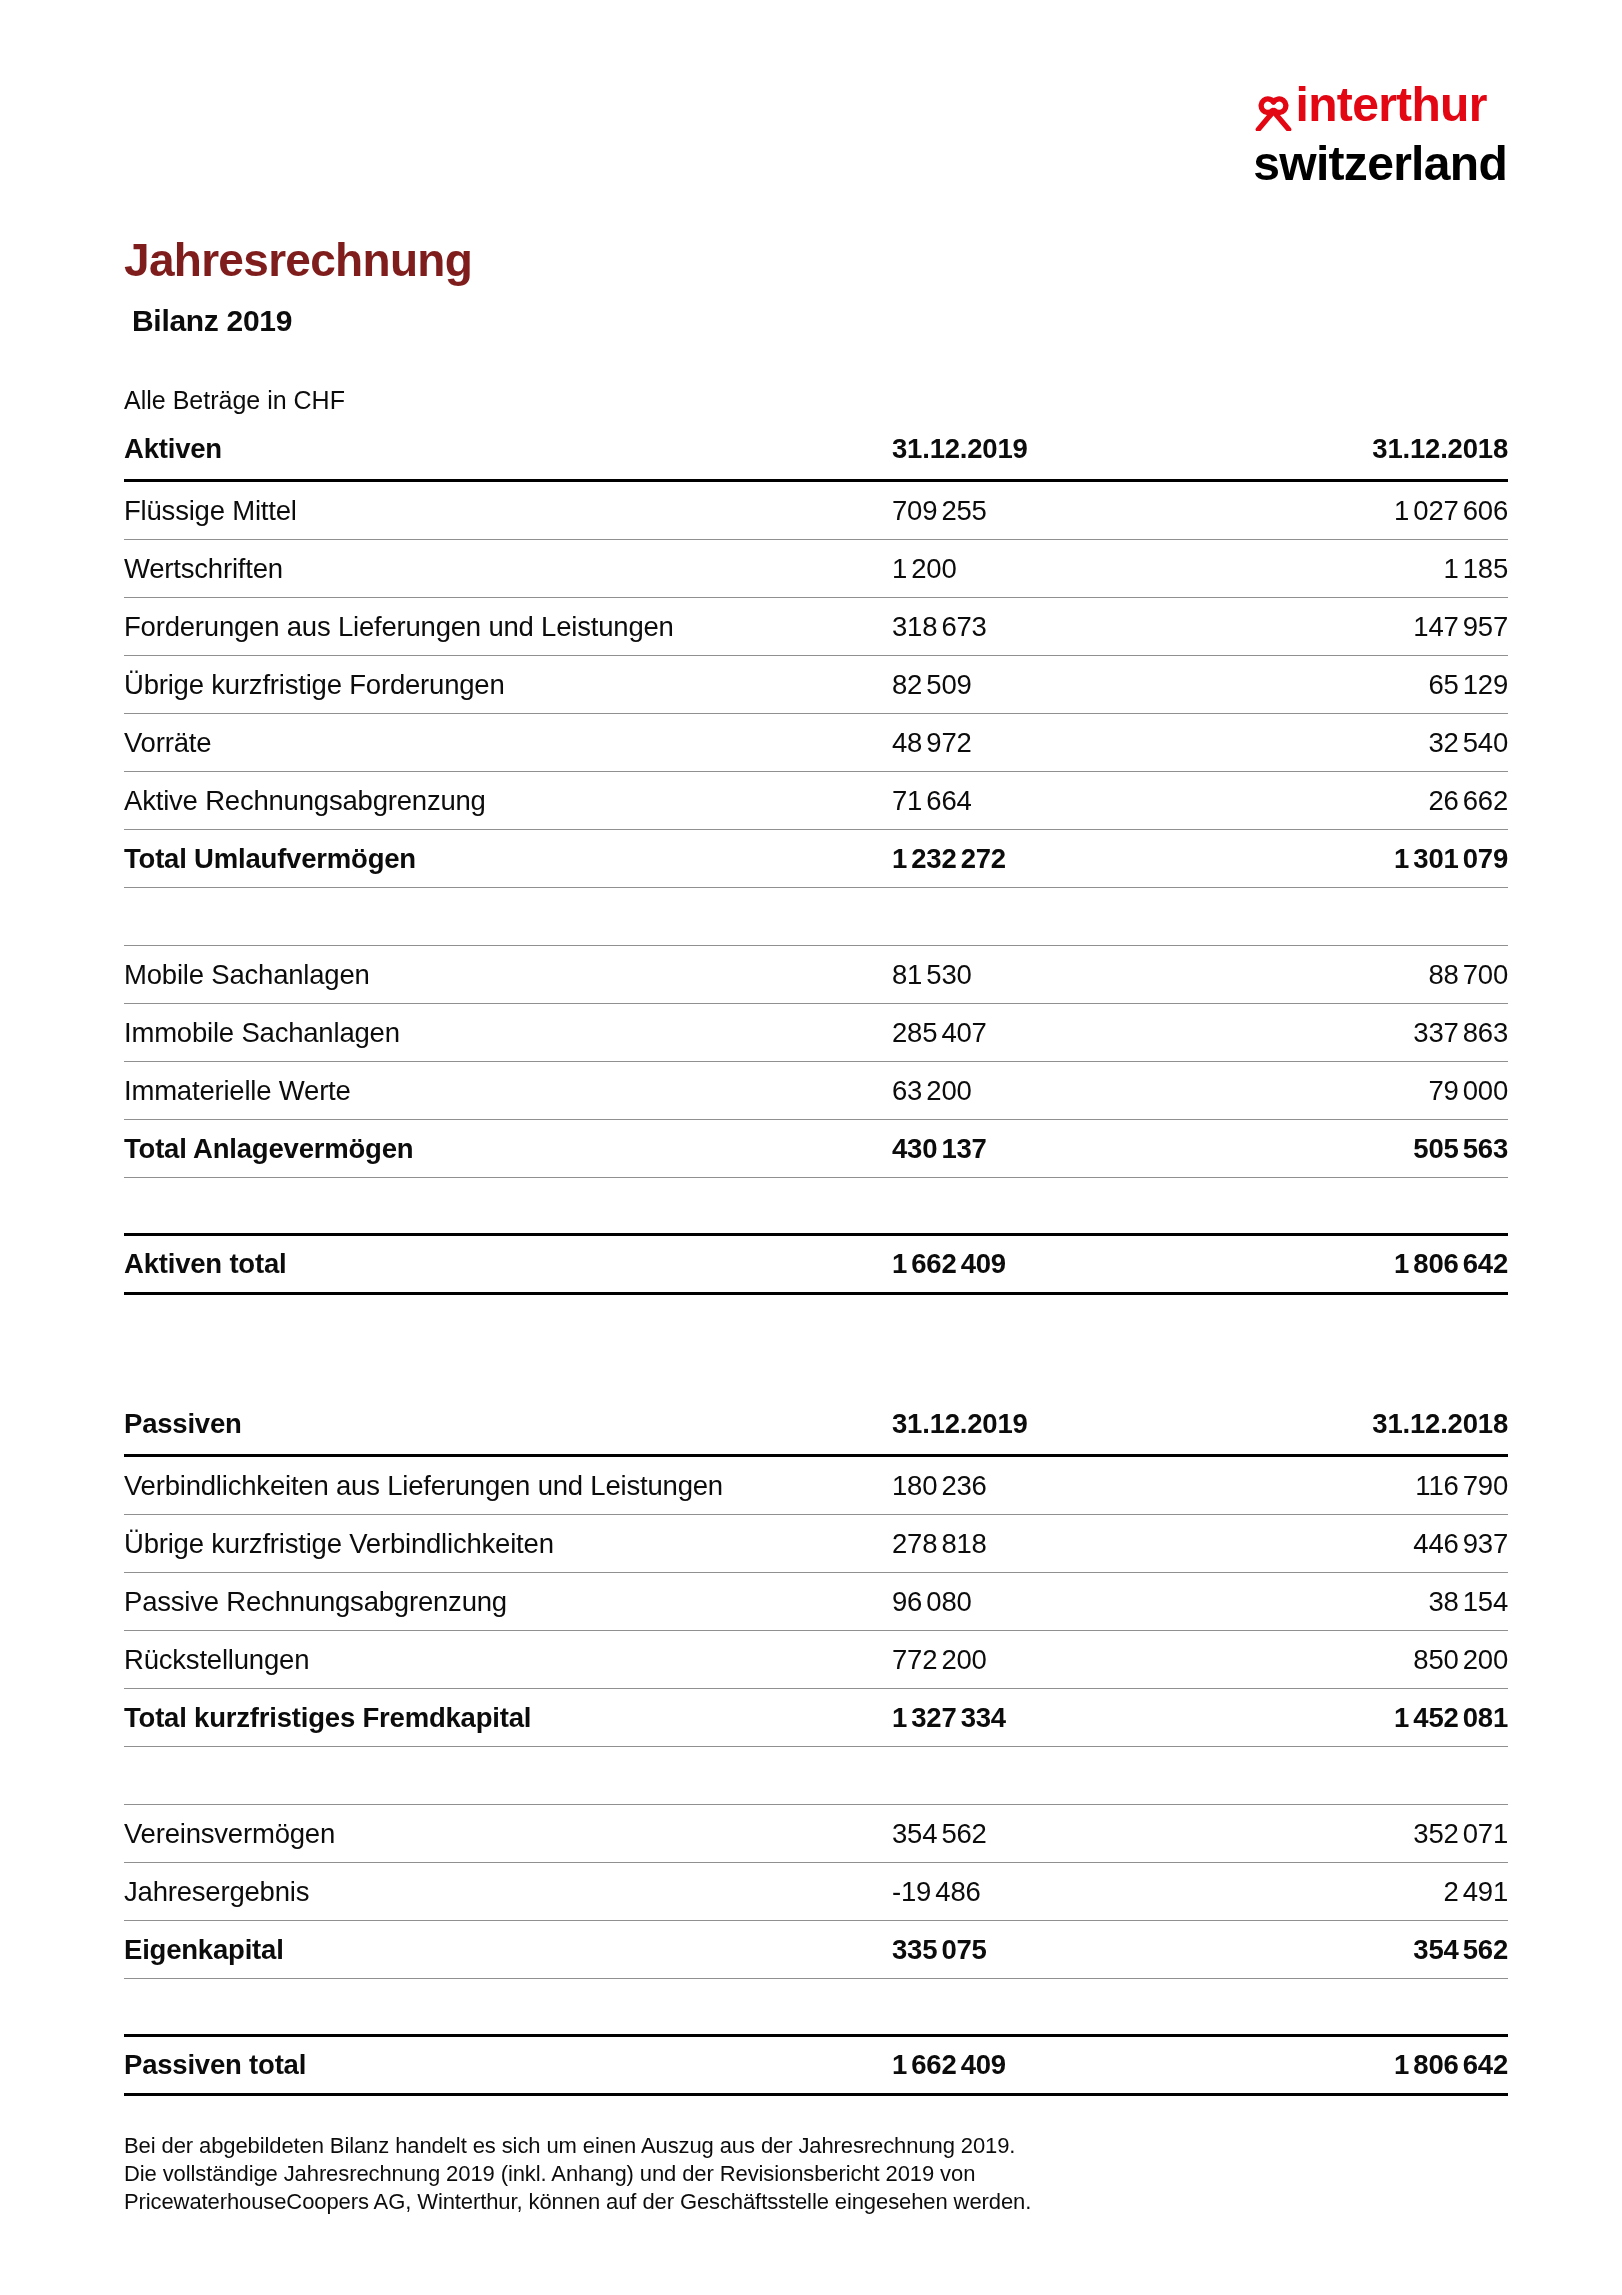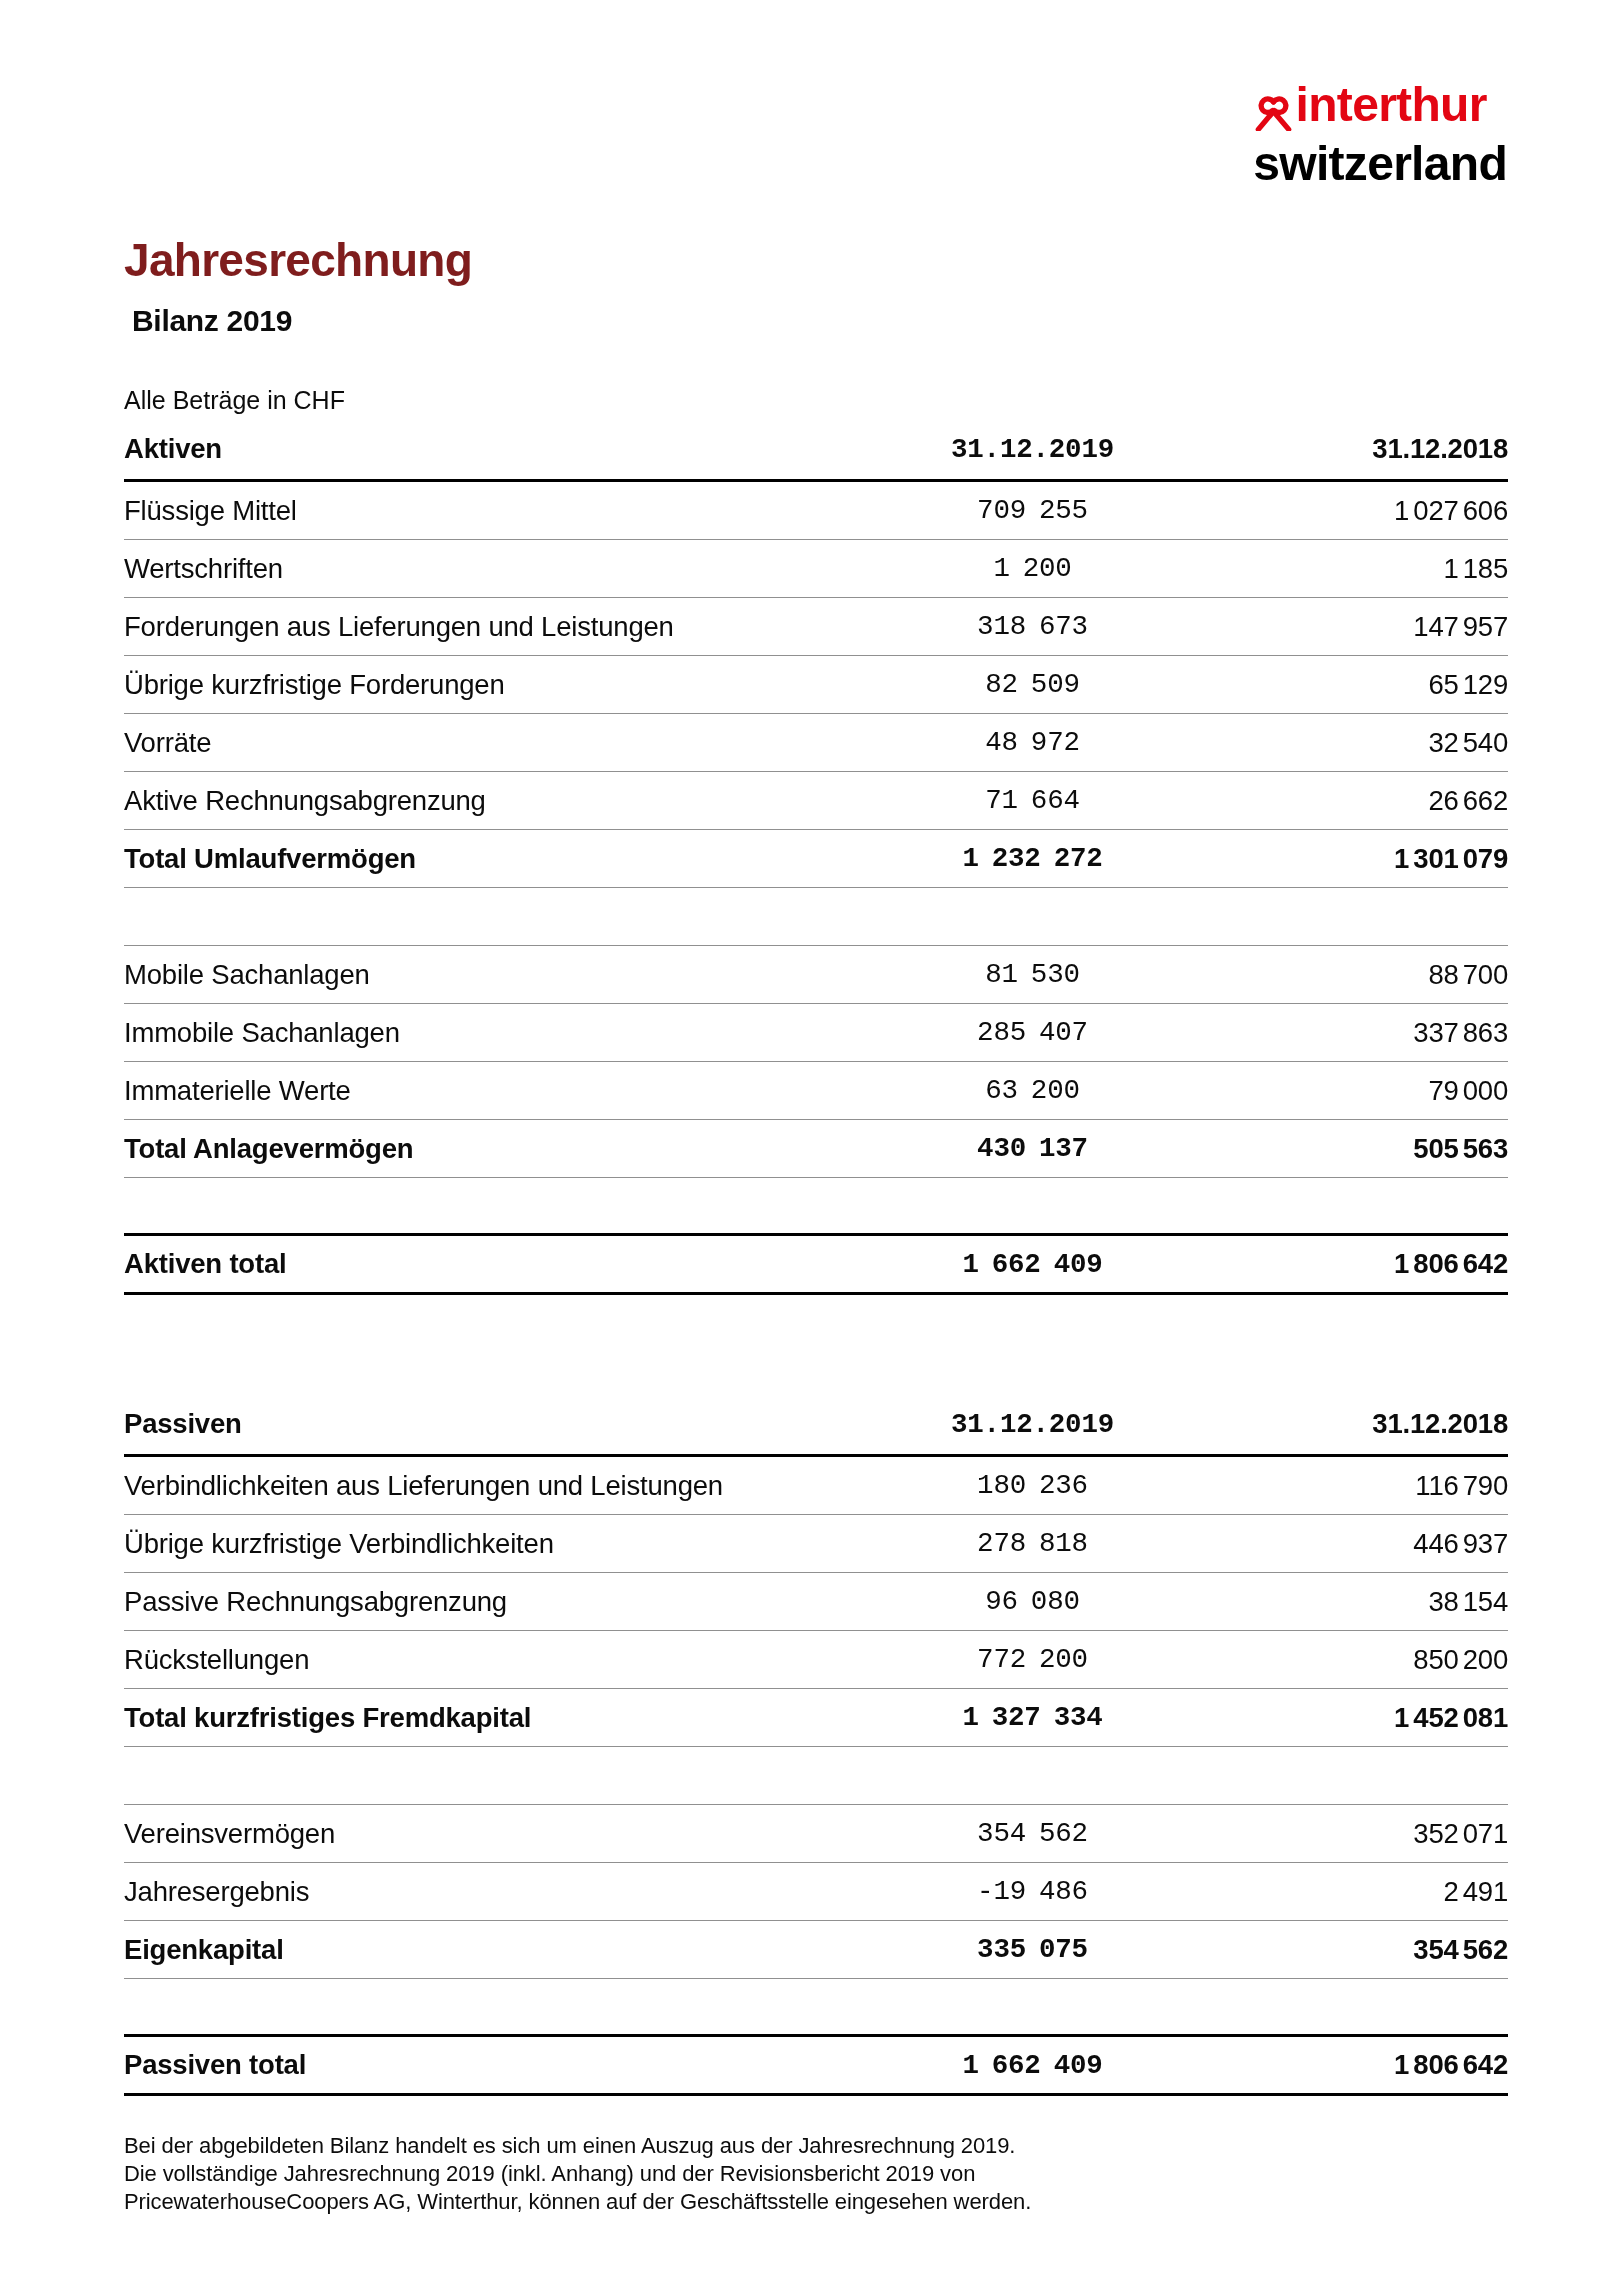--- a/index.html
+++ b/index.html
@@ -27,21 +27,21 @@
   .btable.aktiven{top:419px;}
   .btable.passiven{top:1394px;}
   .trow{display:flex;align-items:center;height:58px;border-bottom:1.3px solid #909090;
         font-size:27.5px;letter-spacing:-0.2px;box-sizing:border-box;}
   .trow.header{height:63px;border-bottom:3.9px solid #000000;font-weight:700;}
   .trow.bold{font-weight:700;}
   .trow.total{height:59px;border-bottom:3.9px solid #000000;font-weight:700;}
   .trow.spacer{height:58px;}
   .trow.spacer-thick{height:58px;border-bottom:3.9px solid #000000;}
   .c-label{flex:1;text-align:left;}
-  .c-2019{width:281px;text-align:center;word-spacing:-3.3px;font-family:Liberation Mono, monospace;}
+  .c-2019{width:281px;text-align:left;word-spacing:-3.3px;}
   .c-2018{width:335px;text-align:right;word-spacing:-3.3px;}
 
   
   .footnote{position:absolute;left:124px;top:2132px;font-size:22px;line-height:28px;color:#0c0c0c;letter-spacing:-0.1px;}
 </style>
 </head>
 <body>
 
 <div class="page">
 

